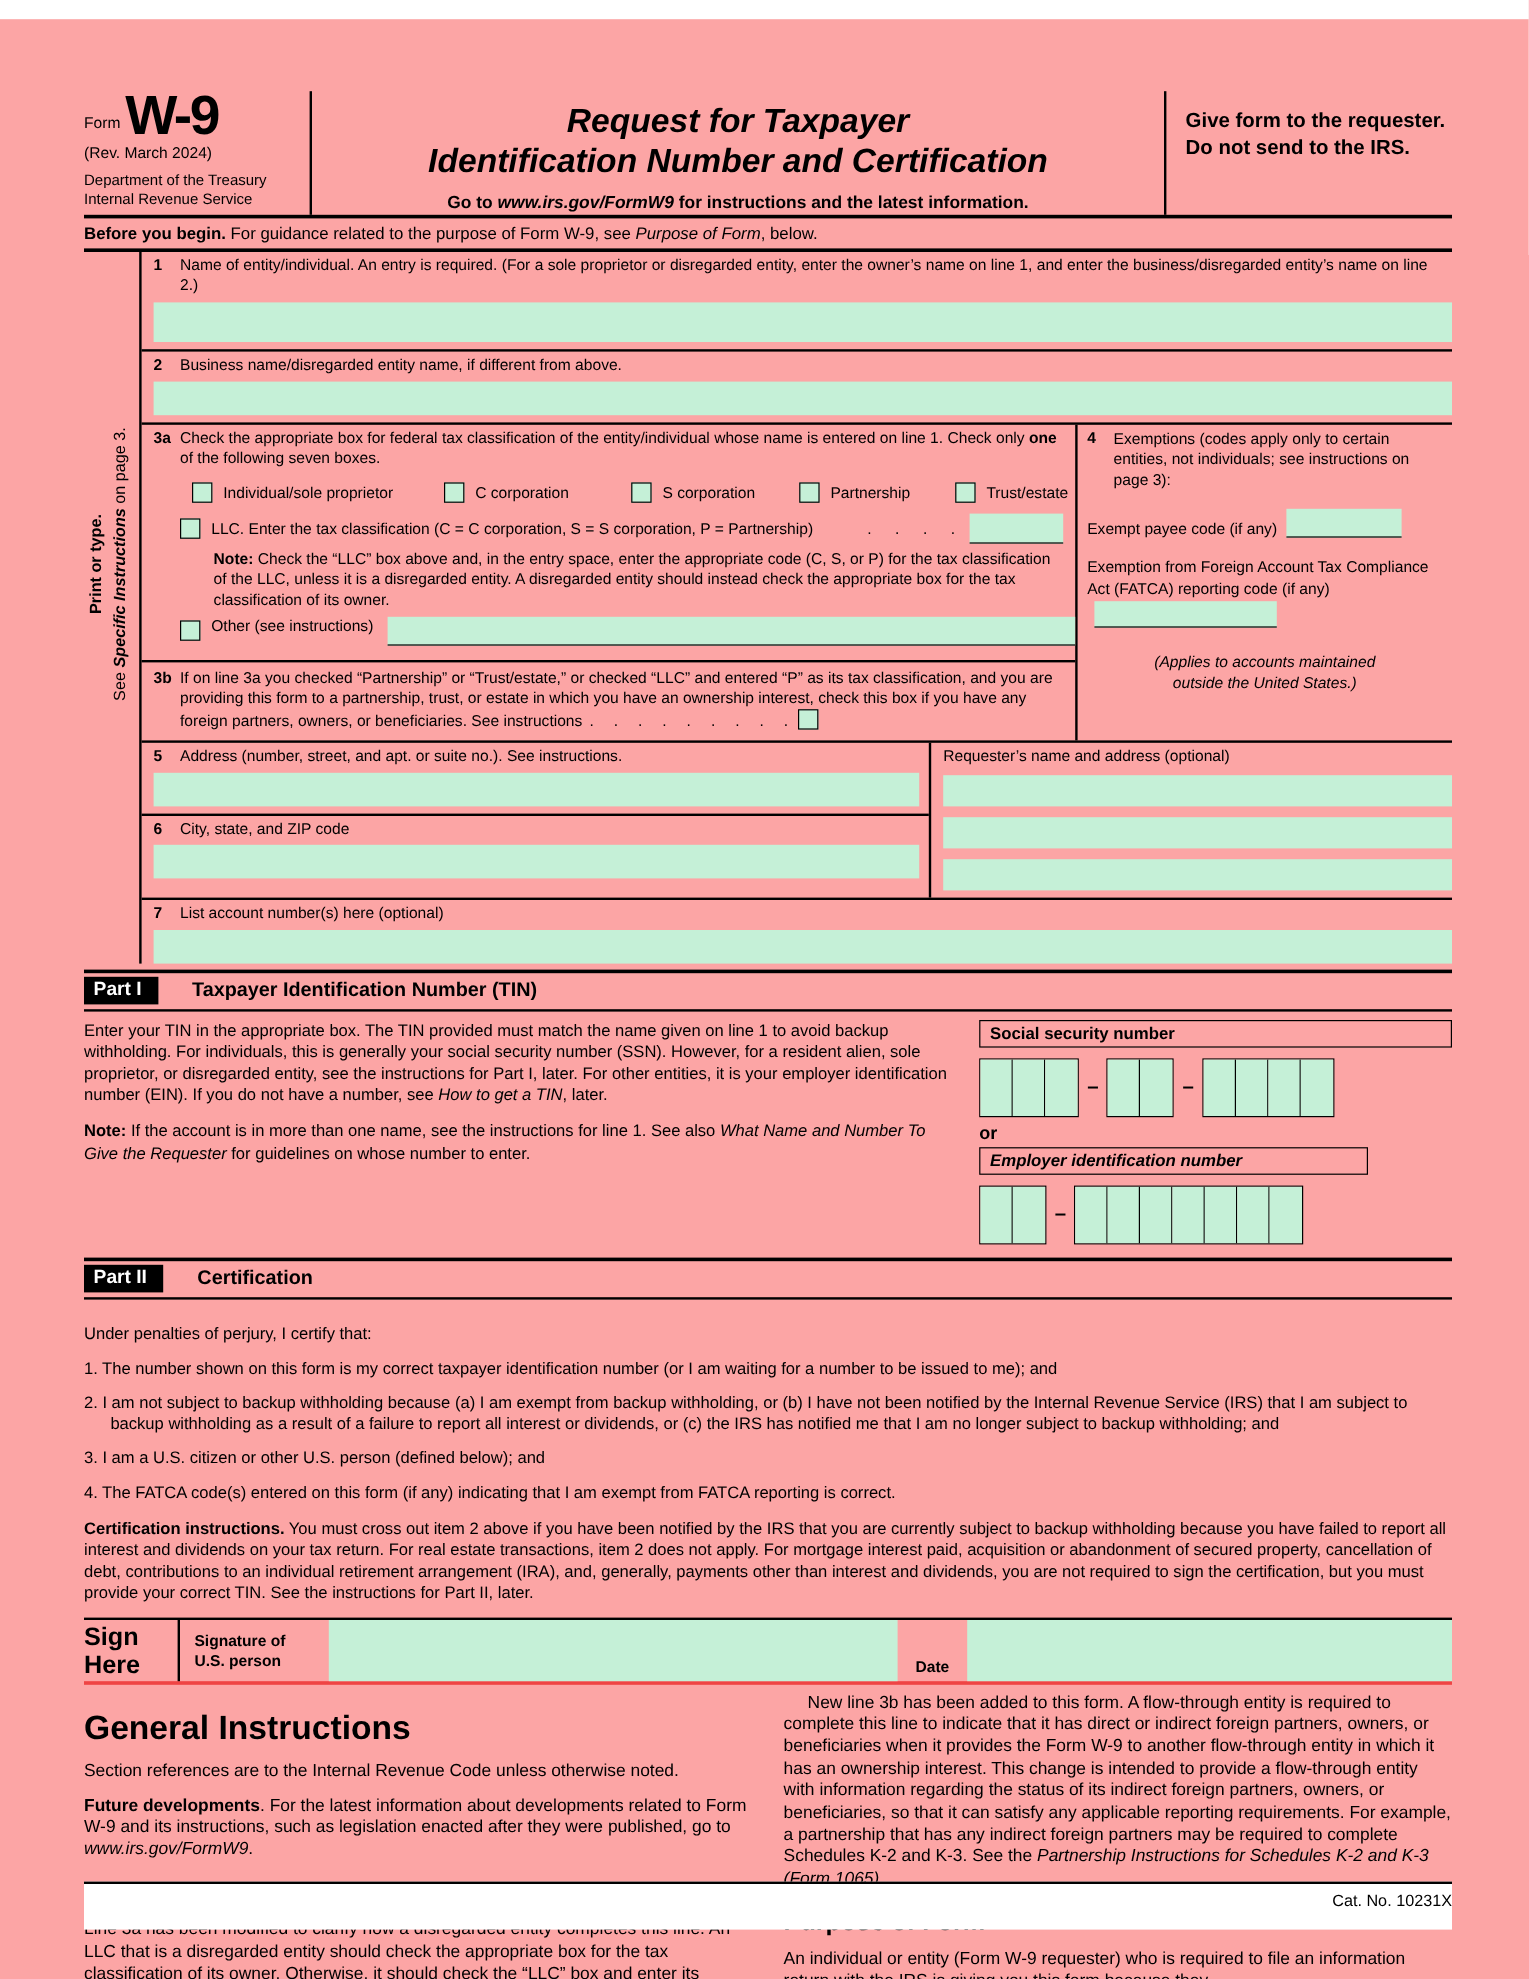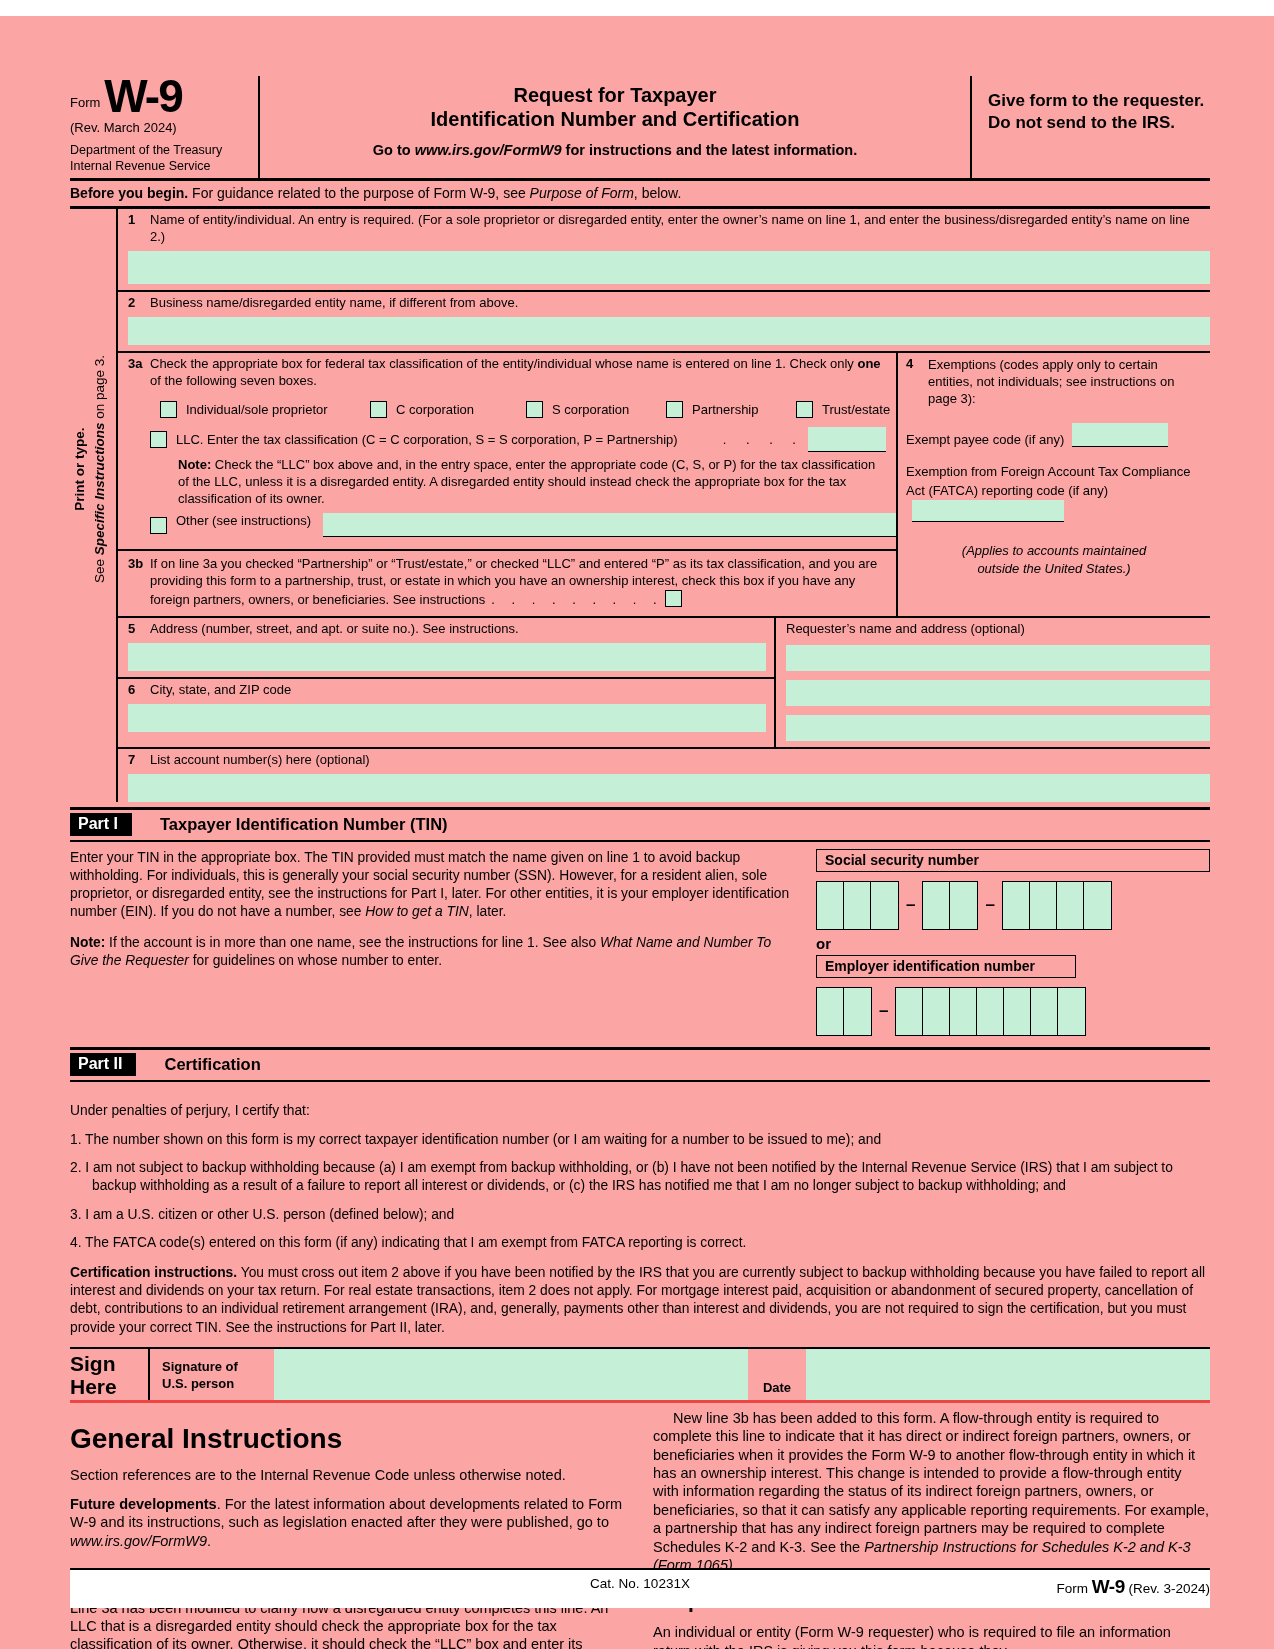--- a/index.html
+++ b/index.html
@@ -10,21 +10,21 @@
 
   
   .hdr { display:flex; border-bottom:3px solid #000; }
   .hdr-left { width:190px; flex:none; border-right:2px solid #000; padding:2px 8px 4px 0; }
   .form-line { display:flex; align-items:flex-end; }
   .form-word { font-size:13px; padding-bottom:5px; }
   .w9-big { font-size:46px; font-weight:bold; letter-spacing:-2px; line-height:0.8; margin-left:4px; }
   .rev { font-size:13px; margin-top:5px; }
   .dept { font-size:12.5px; margin-top:7px; line-height:1.3; }
   .hdr-mid { flex:1; text-align:center; padding:8px 14px 2px; }
-  .hdr-title { font-size:20px; font-weight:bold; line-height:1.18; }
+  .hdr-title { font-size:28px; font-weight:bold; line-height:1.18;font-style:italic; }
   .hdr-goto { font-size:14.5px; font-weight:bold; margin-top:11px; }
   .hdr-right { width:240px; flex:none; border-left:2px solid #000; padding:14px 4px 4px 16px; }
   .give-form { font-size:17px; font-weight:bold; line-height:1.3; }
 
   .before { font-size:14px; padding:4px 0 5px; border-bottom:3px solid #000; }
 
   
   .formarea { position:relative; }
   .sidebar-note { position:absolute; left:0; top:0; width:46px; height:520px; }
   .rot { position:absolute; top:0; left:0; width:520px; height:46px; transform-origin:0 0;
@@ -78,21 +78,21 @@
 
   .partbar { display:flex; align-items:center; border-top:3px solid #000; border-bottom:2px solid #000; padding:3px 0 4px; }
   .part-tag { background:#000; color:#fff; font-weight:bold; font-size:16px; padding:2px 14px 3px 8px; flex:none; }
   .part-title { font-weight:bold; font-size:16.5px; margin-left:28px; }
 
   .p1sec { display:flex; border-bottom:3px solid #000; padding:7px 0 6px; }
   .p1left { width:742px; flex:none; font-size:13.8px; line-height:1.32; padding-right:16px; }
   .p1left p { margin:0 0 12px; }
   .p1right { flex:1; padding-left:4px; font-size:13.5px; }
   .tinlabel { border:1.5px solid #000; font-weight:bold; padding:2px 8px 3px; font-size:14px; }
-  .einlabel { width:260px; }
+  .einlabel { width:324px;font-style:italic; }
   .cells { display:flex; align-items:center; margin:9px 0 5px; }
   .grp { display:flex; border:1px solid #000; }
   .cell { width:27px; height:47px; background:var(--green); border-right:1px solid #000; }
   .cell:last-child { border-right:0; }
   .tind { font-weight:bold; font-size:17px; margin:0 7px; }
   .orword { font-weight:bold; font-size:15px; margin:1px 0 3px; }
 
   .p2sec { font-size:13.8px; line-height:1.32; padding:20px 0 2px; border-bottom:2px solid #000; }
   .p2sec .intro { margin:0 0 11px; }
   .p2item { margin:0 0 10px; padding-left:22px; text-indent:-22px; }
@@ -377,15 +377,14 @@
       <div class="gh2">Purpose of Form</div>
       <p>An individual or entity (Form W-9 requester) who is required to file an information return with the IRS is giving you this form because they</p>
     </div>
   </div>
 
  </div>
 
  <div class="footer">
    <span class="fspace"></span>
    <span class="fcat">Cat. No. 10231X</span>
-   <span class="fright"><span>Form </span><span class="w9s">W-9</span><span> (Rev. 3-2024)</span></span>
  </div>
 </div>
 
 </body></html>

